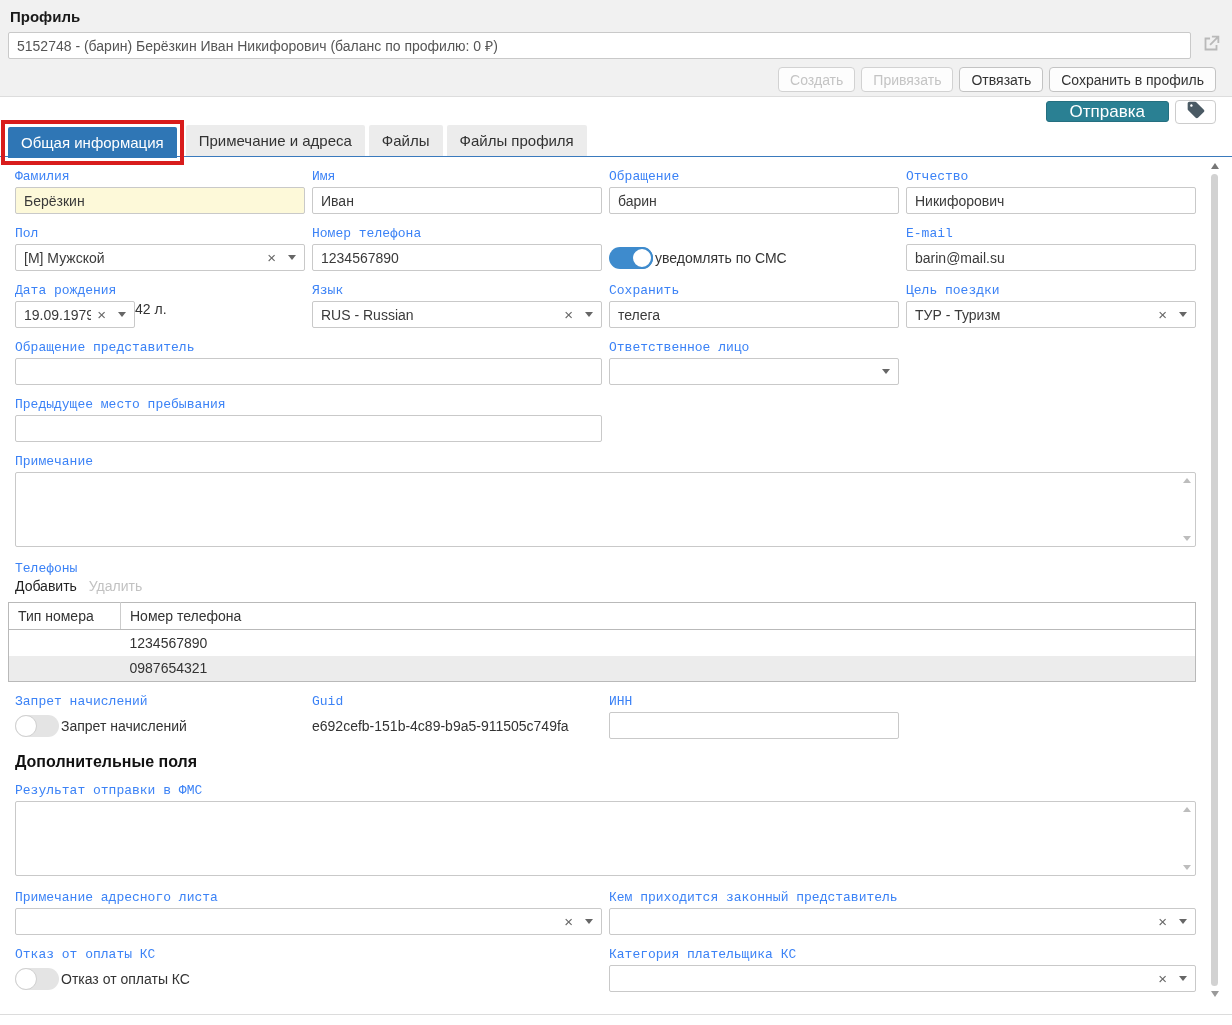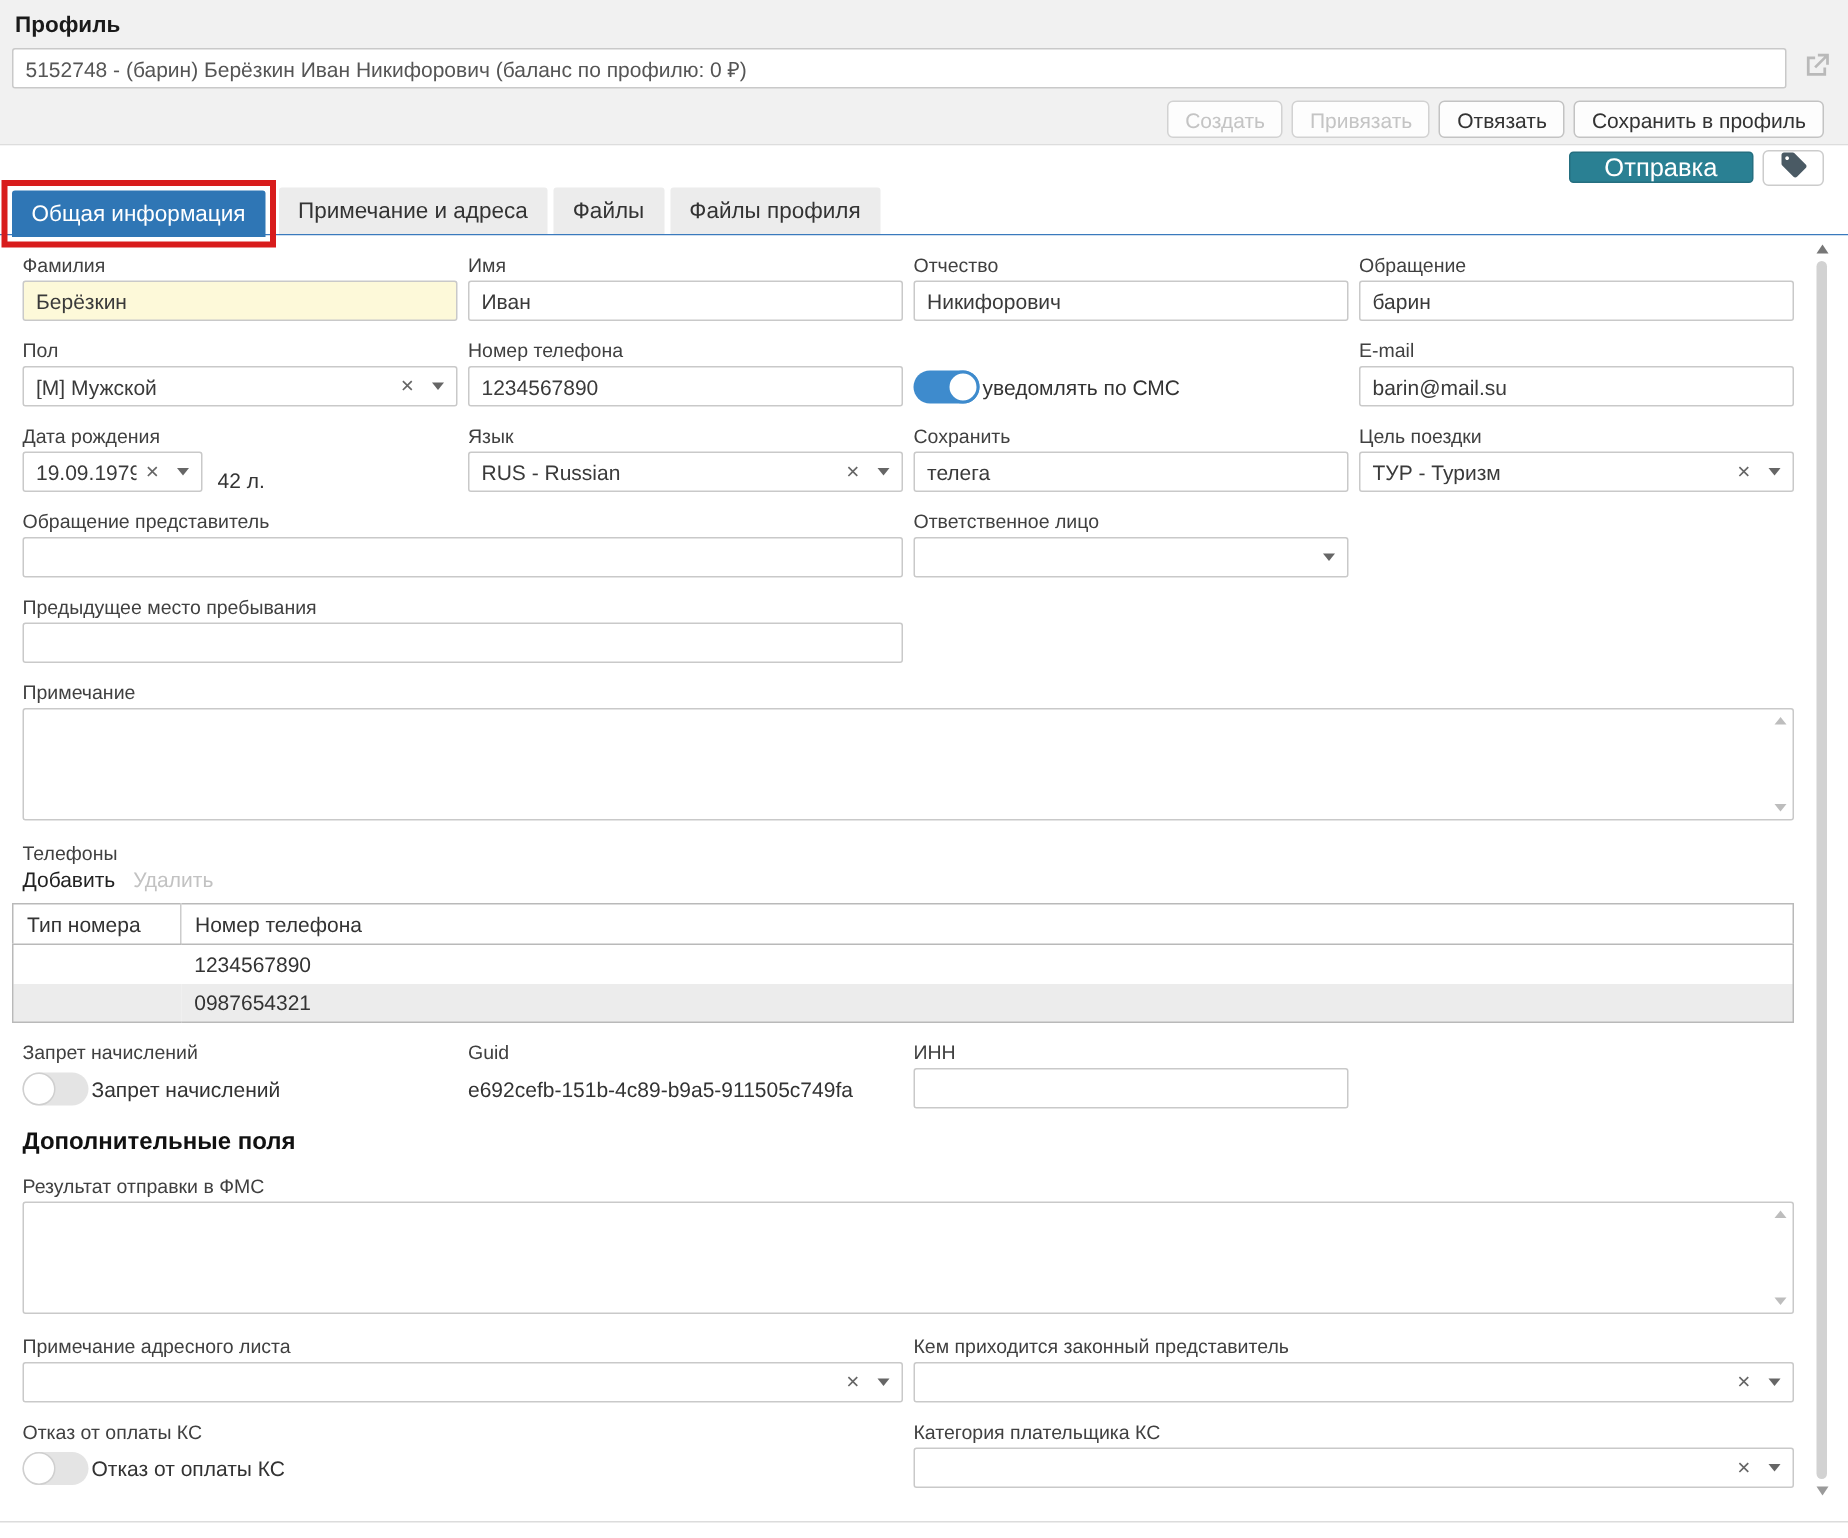--- a/index.html
+++ b/index.html
@@ -31,30 +31,30 @@
          border-radius:2px 2px 0 0; margin-right:4px; white-space:nowrap; cursor:pointer; }
   .tab.active { background:#2f76b5; color:#fff; }
   .tab-hl { border:4px solid #d81c1c; padding:3px; margin:0 2px -9px -7px; position:relative; z-index:2; }
   .tab-hl .tab { margin-right:0; }
   
   .content { padding:12px 36px 0 15px; background:#fff; }
   .grid-row { display:flex; gap:7px; margin-bottom:12px; }
   .fld { width:290px; }
   .fld.w2 { width:587px; }
   .fld.full { width:1181px; }
-  .lbl { font-size:13px; color:#404040; margin-bottom:3px; height:15px; white-space:nowrap; }
+  .lbl { font-size:13px; color:#3b82f6; margin-bottom:3px; height:15px; white-space:nowrap;font-family:Liberation Mono, monospace; }
   .inp { height:27px; border:1px solid #c9c9c9; border-radius:2px; background:#fff;
          display:flex; align-items:center; padding:0 8px; font-size:14px; color:#3a3a3a; }
   .inp input { border:none; outline:none; flex:1; width:100%; font-family:inherit; font-size:14px; color:#3a3a3a; background:transparent; padding:0; }
   .inp.yellow, .inp.yellow input { background:#fdf9d9; }
   .val { flex:1; white-space:nowrap; overflow:hidden; }
   .x { color:#666; font-size:15px; line-height:15px; margin-left:6px; cursor:pointer; }
   .caret { width:0; height:0; border-left:4px solid transparent; border-right:4px solid transparent;
            border-top:5px solid #666; margin-left:12px; cursor:pointer; }
-  .date-wrap { display:flex; align-items:flex-end; gap:10px; }
+  .date-wrap { display:flex; align-items:flex-start; gap:0; }
   .inp.date { width:120px; }
   .age { font-size:14px; color:#333; }
   
   .toggle-row { display:flex; align-items:center; height:27px; }
   .toggle { width:44px; height:22px; border-radius:11px; position:relative; flex:0 0 auto; cursor:pointer; }
   .toggle.on { background:#3e8bcd; }
   .toggle.off { background:#e4e4e4; }
   .knob { width:22px; height:22px; background:#fff; border-radius:50%; position:absolute; top:0; }
   .toggle.on .knob { right:0; border:2px solid #3e8bcd; }
   .toggle.off .knob { left:0; border:1px solid #cfcfcf; }
@@ -140,29 +140,29 @@
             <input value="Берёзкин" style="">
           </div>
       </div>
       <div class="fld">
         <div class="lbl">Имя</div>
         <div class="inp">
             <input value="Иван" style="">
           </div>
       </div>
       <div class="fld">
+        <div class="lbl">Обращение</div>
+        <div class="inp">
+            <input value="барин" style="">
+          </div>
+      </div>
+      <div class="fld">
         <div class="lbl">Отчество</div>
         <div class="inp">
             <input value="Никифорович" style="">
-          </div>
-      </div>
-      <div class="fld">
-        <div class="lbl">Обращение</div>
-        <div class="inp">
-            <input value="барин" style="">
           </div>
       </div>
     </div>
 
     <div class="grid-row">
       <div class="fld">
         <div class="lbl">Пол</div>
         <div class="inp">
           <span class="val">[М] Мужской</span>
           <span class="x">×</span>

